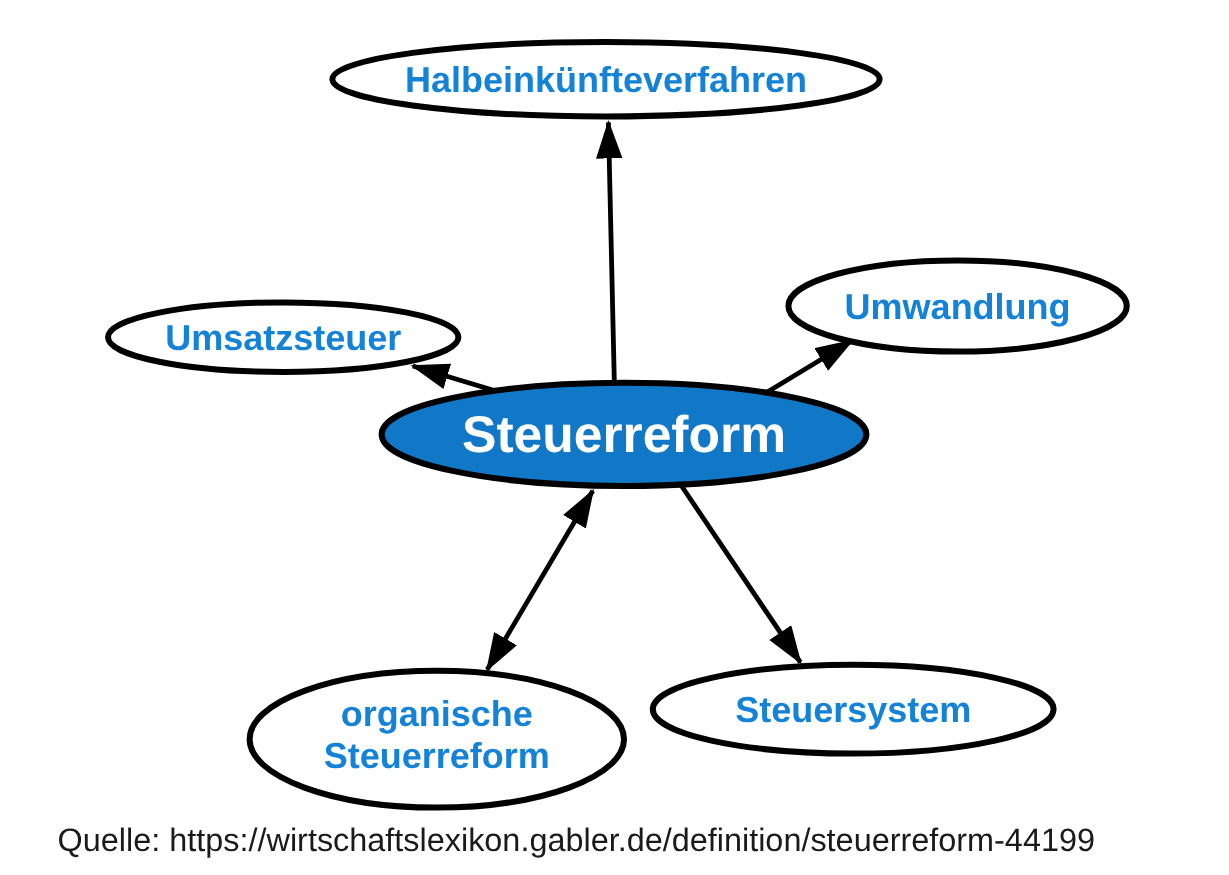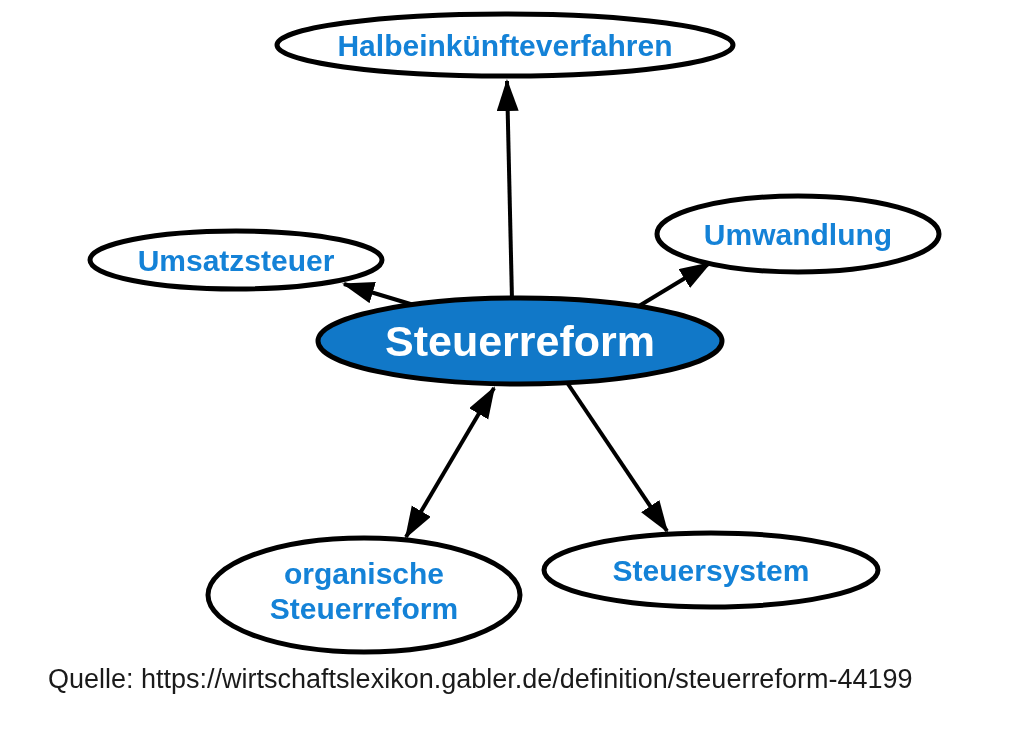--- a/index.html
+++ b/index.html
@@ -9,20 +9,21 @@
     width: 1024px;
     height: 729px;
     overflow: hidden;
     font-family: "Liberation Sans", "DejaVu Sans", sans-serif;
   }
   .stage {
     position: relative;
     width: 1024px;
     height: 634px;
     background: #ffffff;
+    margin-top: 21px;
   }
   svg { display: block; }
   .edge {
     stroke: #000000;
     stroke-width: 4;
     fill: none;
   }
   .arrowhead { fill: #000000; }
   .node-shape {
     fill: #ffffff;

